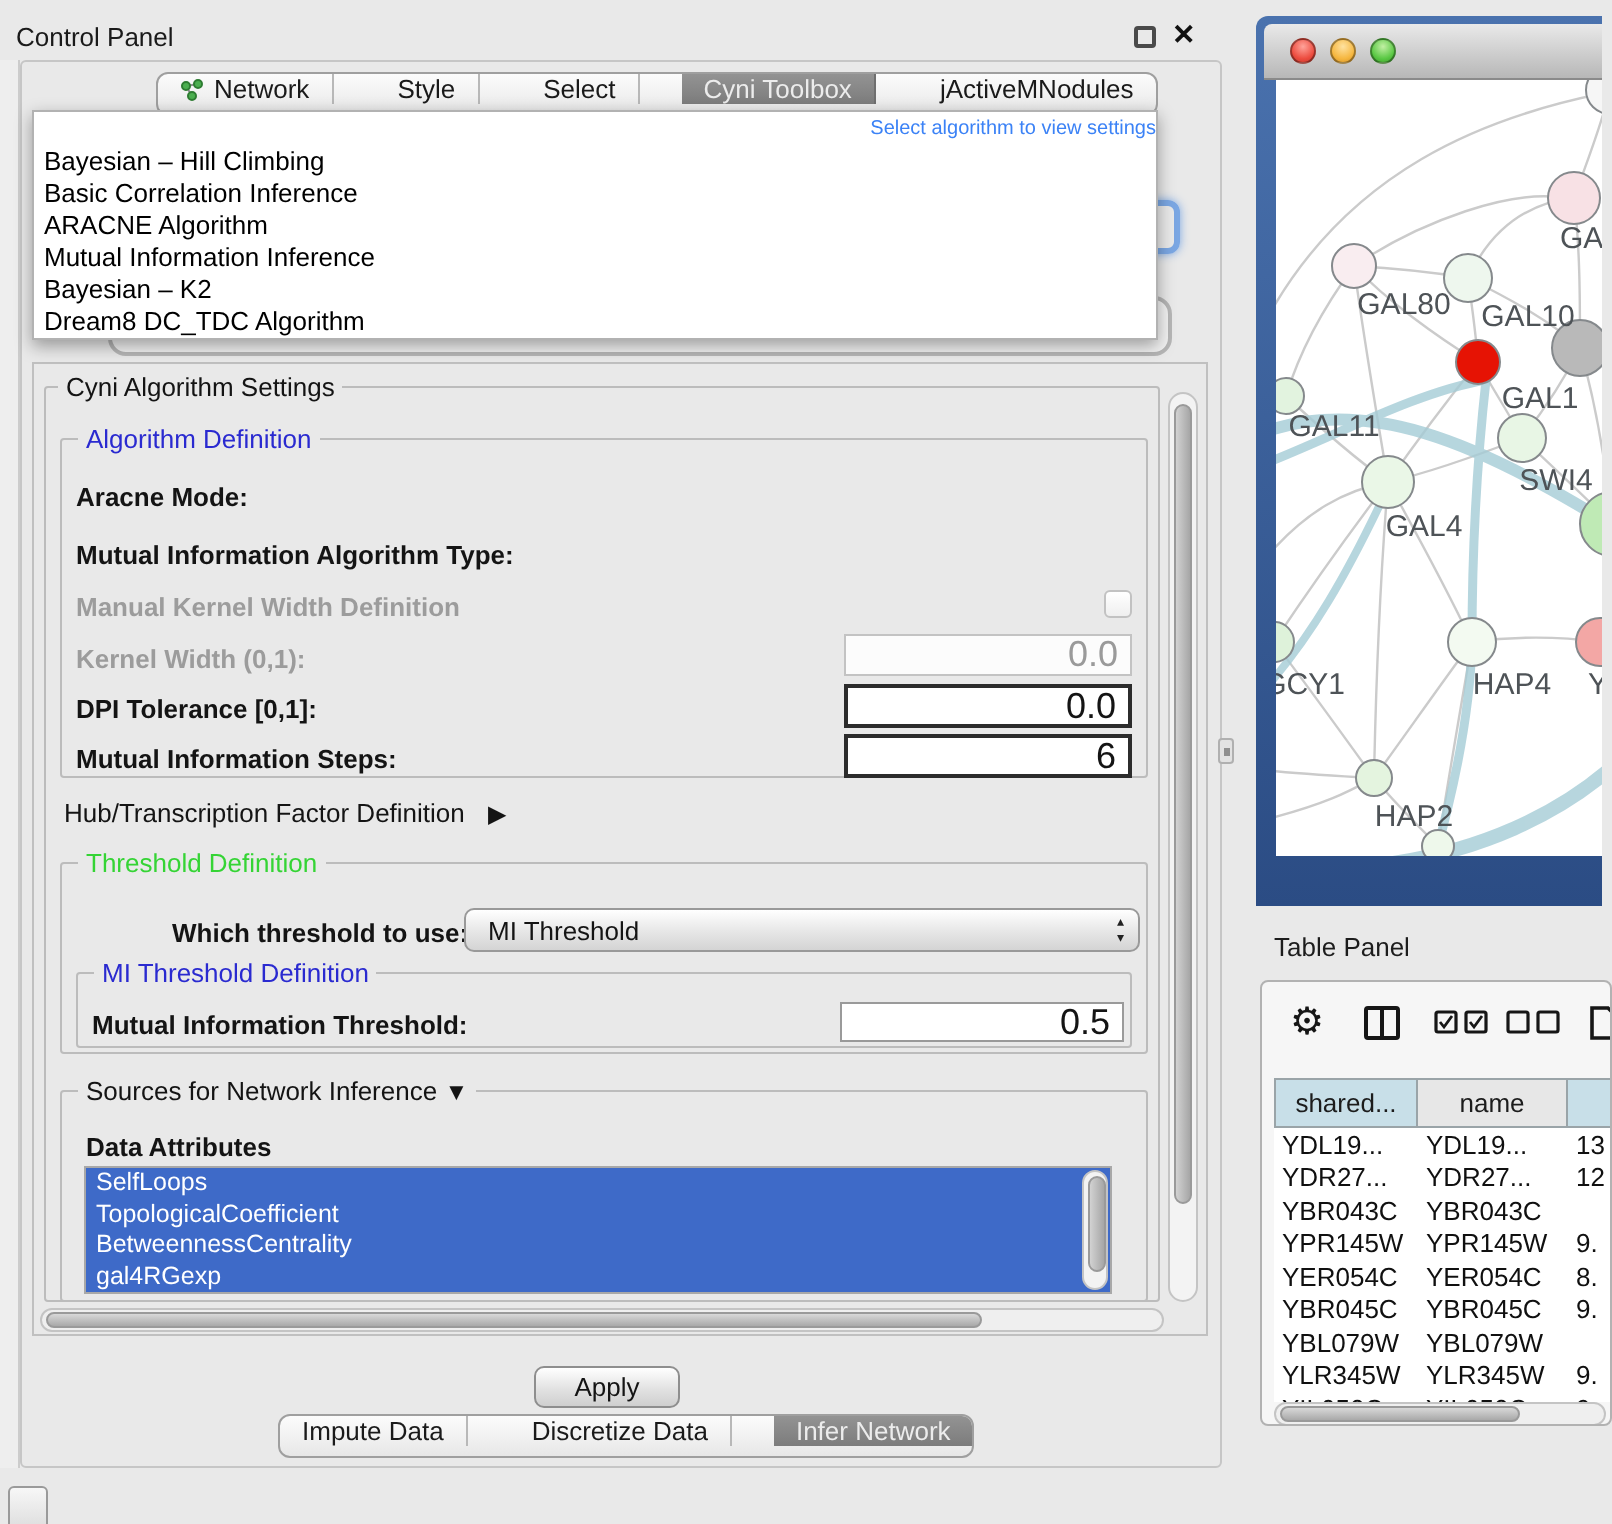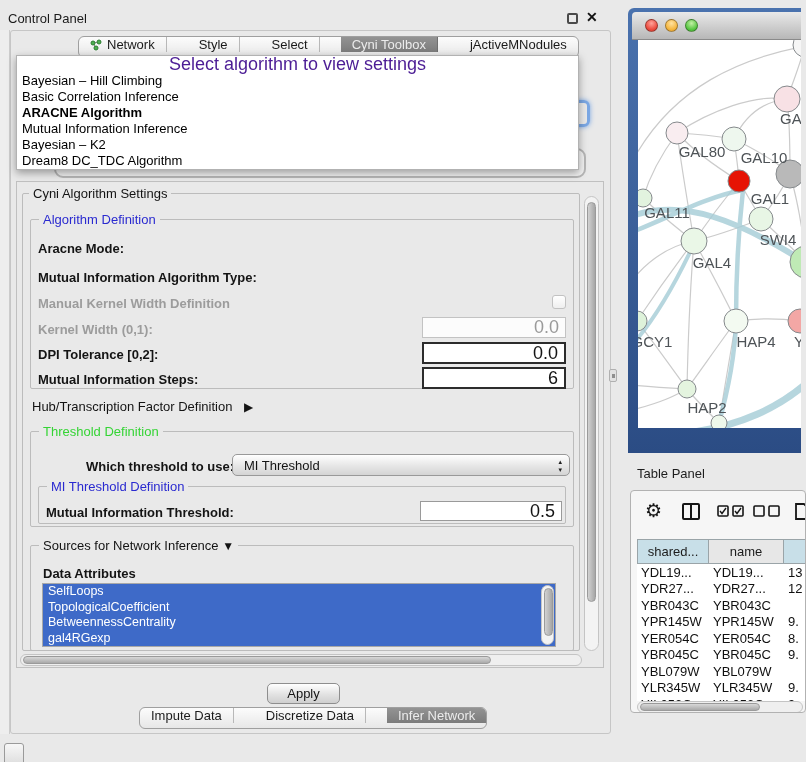--- a/index.html
+++ b/index.html
@@ -23,23 +23,23 @@
   
   .tabbar { display:flex; height:22px; border:1px solid #9f9f9f; border-radius:6px;
             background:linear-gradient(#fcfcfc,#e7e7e7); overflow:hidden; align-items:flex-start;gap:21px; }
   .tab { padding:0 11px; display:flex; align-items:center; gap:5px; border-right:1px solid #b8b8b8; font-size:13px; color:#1a1a1a; }
   .tab:last-child { border-right:none; }
   .tab.selected { background:linear-gradient(#939393,#7c7c7c); color:#ececec; border-right-color:#6f6f6f; }
 
   
   .popup { left:16px; top:55px; width:563px; height:115px; background:#ffffff;
            border:1px solid #b2b2b2; box-shadow:0 3px 8px rgba(0,0,0,.35); z-index:10; }
-  .popup-placeholder { height:17px; text-align:center; color:#4c1d95; font-size:18px; line-height:17px; }
+  .popup-placeholder { height:17px; text-align:right; color:#3b82f6; font-size:10px; line-height:17px; }
   .popup-item { height:16px; line-height:16px; padding-left:5px; font-size:13px; color:#000; }
-  .popup-item.bold { font-weight:bold; }
+  .popup-item.bold { font-weight:normal; }
   .focus-frag { left:558px; top:100px; width:32px; height:27px; border:3px solid #7ba7e3; border-radius:6px;
                 box-shadow:0 0 5px #7ba7e3; z-index:5; }
   .under-combo { left:54px; top:148px; width:532px; height:30px; border:2px solid #b6b6b6; border-radius:9px; background:#f2f2f2; z-index:4; }
 
   
   .settings-panel { left:16px; top:181px; width:588px; height:487px; border:1px solid #c0c0c0; background:#e9e9e9; }
   .group { position:absolute; border:1px solid #bcbcbc; border-radius:2px; }
   .gtitle { position:absolute; top:-8px; left:8px; background:#e9e9e9; padding:0 4px; font-size:13px; font-weight:500; white-space:nowrap; }
   .t-blue  { color:#2a2ad0; }
   .t-green { color:#35d435; }
@@ -167,21 +167,21 @@
     <span class="gtitle t-blue">Algorithm Definition</span>
   </div>
   <span class="lbl" style="left:38px; top:241px;">Aracne Mode:</span>
   <span class="lbl" style="left:38px; top:270px;">Mutual Information Algorithm Type:</span>
   <span class="lbl dim" style="left:38px; top:296px;">Manual Kernel Width Definition</span>
   <div class="checkbox" style="left:552px; top:295px;"></div>
   <span class="lbl dim" style="left:38px; top:322px;">Kernel Width (0,1):</span>
   <div class="field disabled" style="left:422px; top:317px; width:144px; height:21px;">
     <span>0.0</span>
   </div>
-  <span class="lbl" style="left:38px; top:347px;">DPI Tolerance [0,2]:</span>
+  <span class="lbl" style="left:38px; top:347px;">DPI Tolerance [0,1]:</span>
   <div class="field strong" style="left:422px; top:342px; width:144px; height:22px;">
     <span>0.0</span>
   </div>
   <span class="lbl" style="left:38px; top:372px;">Mutual Information Steps:</span>
   <div class="field strong" style="left:422px; top:367px; width:144px; height:22px;">
     <span>6</span>
   </div>
 
   <span class="abs nowrap" style="left:32px; top:399px; font-weight:500;">
     <span>Hub/Transcription Factor Definition</span>

